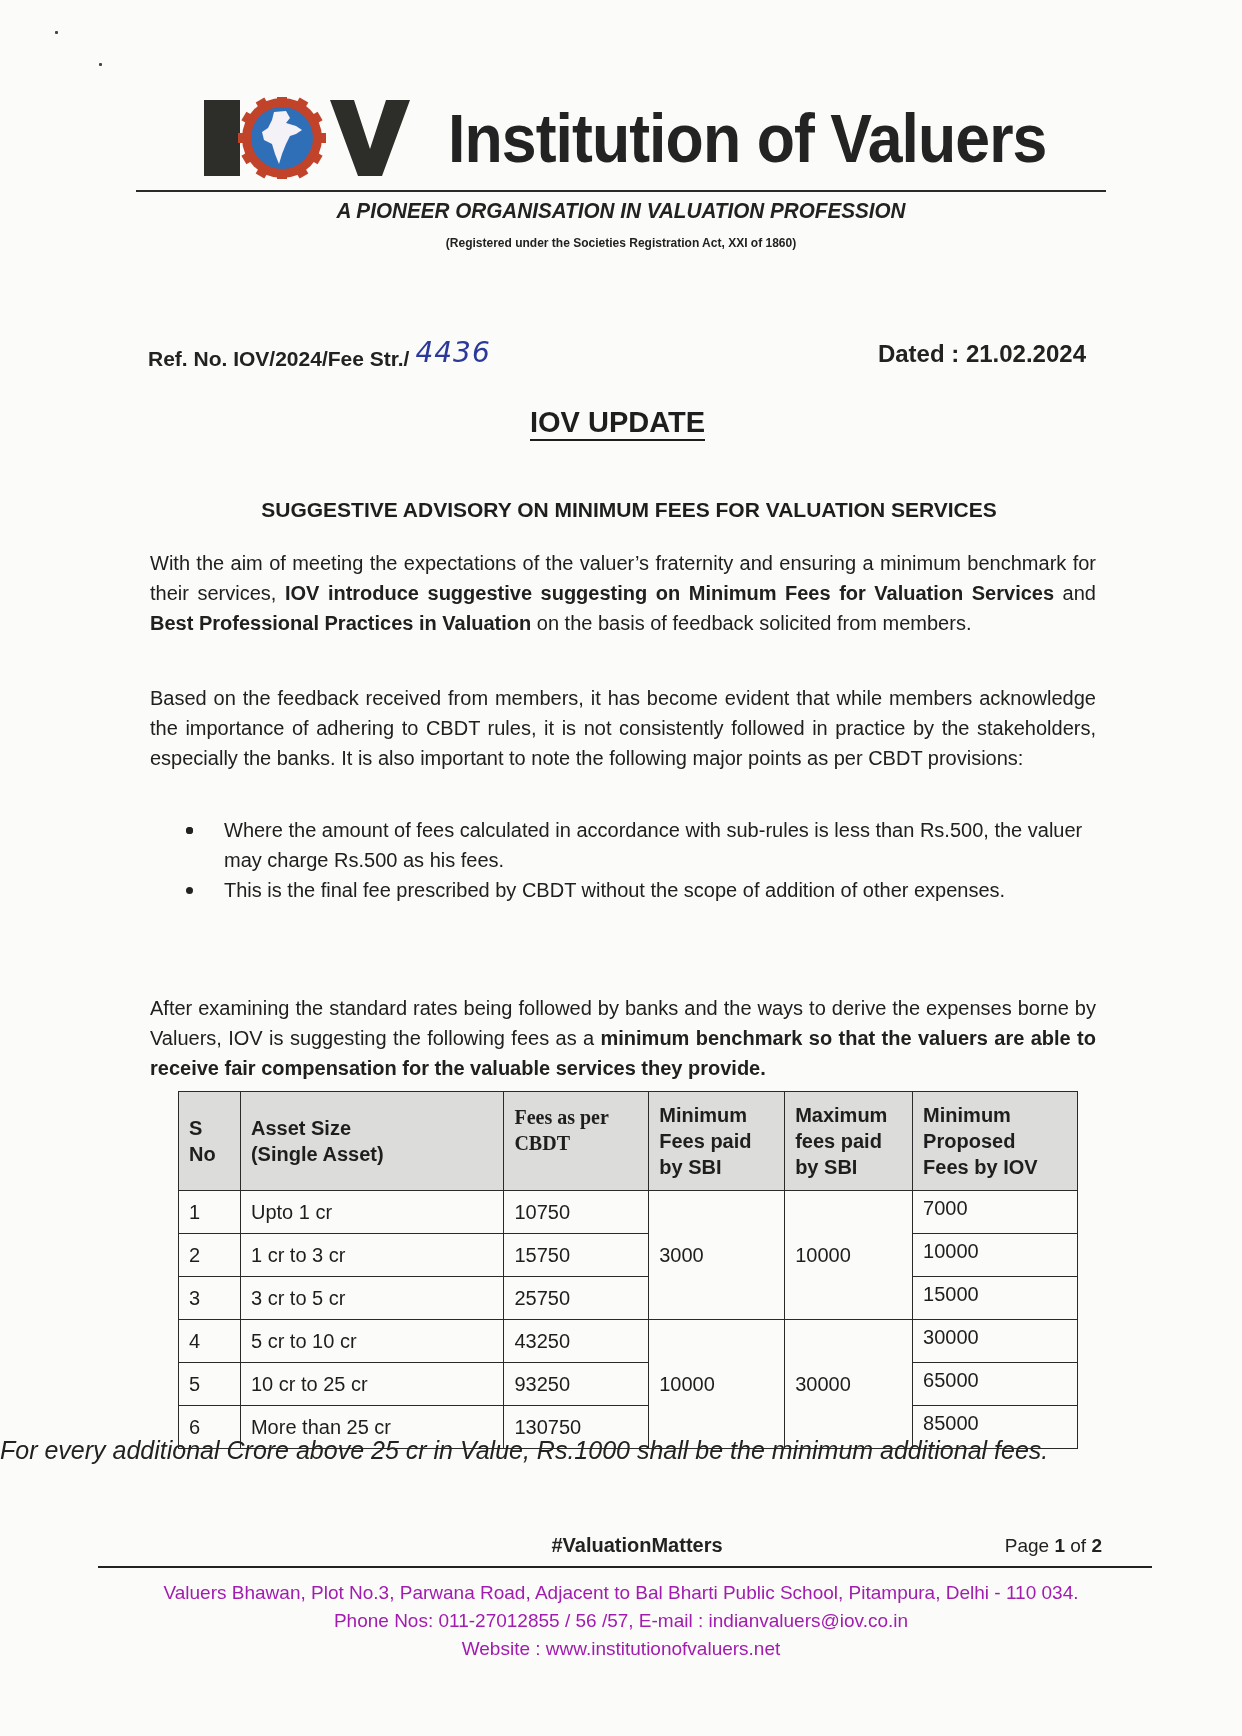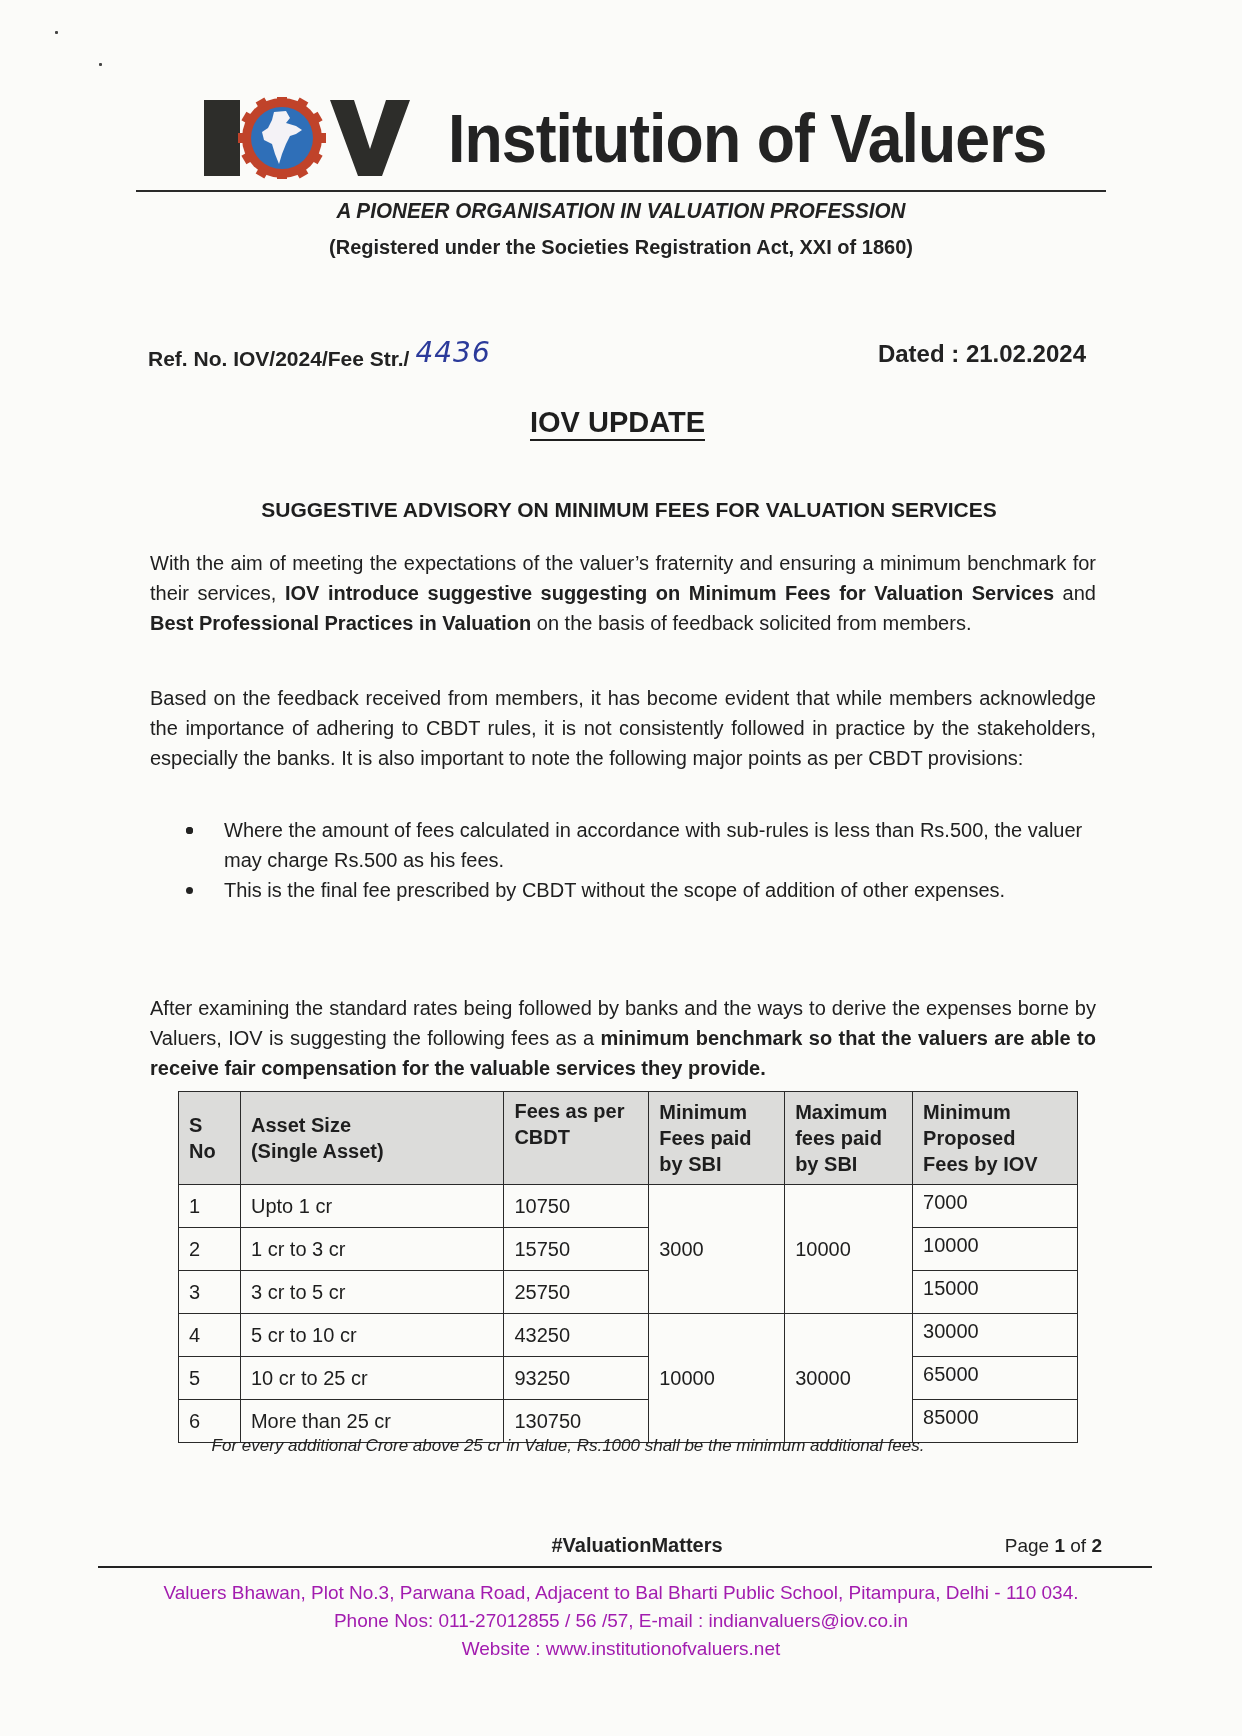--- a/index.html
+++ b/index.html
@@ -24,21 +24,21 @@
     white-space: nowrap;
   }
   .head-rule { left: 136px; top: 190px; width: 970px; height: 0; border-top: 2px solid #2a2a2a; }
   .tagline {
     left: 0; width: 1242px; top: 198px; text-align: center;
     font-weight: bold; font-style: italic; font-size: 22px; color: #222;
     transform: scaleX(0.94);
   }
   .reg {
     left: 0; width: 1242px; top: 236px; text-align: center;
-    font-weight: bold; font-size: 20px; color: #222;
+    font-weight: bold; font-size: 12px; color: #222;
   }
 
   .ref { left: 148px; top: 340px; font-weight: bold; font-size: 21px; color: #222; white-space: nowrap; }
   .ref .hand {
     font-family: "DejaVu Sans", sans-serif; font-style: italic; font-weight: normal;
     color: #2b3a9a; font-size: 28px; margin-left: 6px; position: relative; top: -4px;
     letter-spacing: 1px;
   }
   .dated { right: 156px; top: 340px; font-weight: bold; font-size: 24px; color: #222; white-space: nowrap; }
 
@@ -88,22 +88,22 @@
   table.fees th {
     background: #dcdcda; font-weight: bold; font-size: 20px; line-height: 26px;
     height: 86px; padding-top: 0;
   }
   table.fees td { height: 36px; line-height: 22px; }
   table.fees td.iov { vertical-align: top; padding-top: 6px; }
   col.c1 { width: 62px; } col.c2 { width: 264px; } col.c3 { width: 145px; }
   col.c4 { width: 136px; } col.c5 { width: 128px; } col.c6 { width: 165px; }
 
   .note {
-    left: 0; width: 1136px; top: 1436px; text-align: center;
-    font-style: italic; font-size: 17px; color: #222;
+    left: 0; width: 1136px; top: 1436px; text-align: left;
+    font-style: italic; font-size: 25px; color: #222;
   }
 
   .hashtag { left: 16px; width: 1242px; top: 1534px; text-align: center; font-weight: bold; font-size: 20px; color: #222; }
   .page-no { right: 140px; top: 1535px; font-size: 19px; color: #222; }
   .page-no b { font-weight: bold; }
   .foot-rule { left: 98px; top: 1566px; width: 1054px; height: 0; border-top: 2.5px solid #222; }
   .foot-line { left: 0; width: 1242px; text-align: center; font-size: 19px; color: #a21caf; white-space: nowrap; }
   .f1 { top: 1582px; } .f2 { top: 1610px; } .f3 { top: 1638px; }
 
   .speck { width: 3px; height: 3px; background: #444; border-radius: 1px; }
@@ -172,21 +172,21 @@
       <col class="c2">
       <col class="c3">
       <col class="c4">
       <col class="c5">
       <col class="c6">
     </colgroup>
   <thead>
     <tr>
       <th><span>S</span><br><span>No</span></th>
       <th><span>Asset Size</span><br><span>(Single Asset)</span></th>
-      <th style="vertical-align:top;padding-top:6px;"><span>Fees as per</span><br><span>CBDT</span></th>
+      <th style="vertical-align:top;padding-top:12px;font-family:Liberation Serif, serif;"><span>Fees as per</span><br><span>CBDT</span></th>
       <th><span>Minimum</span><br><span>Fees paid</span><br><span>by SBI</span></th>
       <th><span>Maximum</span><br><span>fees paid</span><br><span>by SBI</span></th>
       <th><span>Minimum</span><br><span>Proposed</span><br><span>Fees by IOV</span></th>
     </tr>
   </thead>
   <tbody>
     <tr>
       <td>1</td>
       <td>Upto 1 cr</td>
       <td>10750</td>

